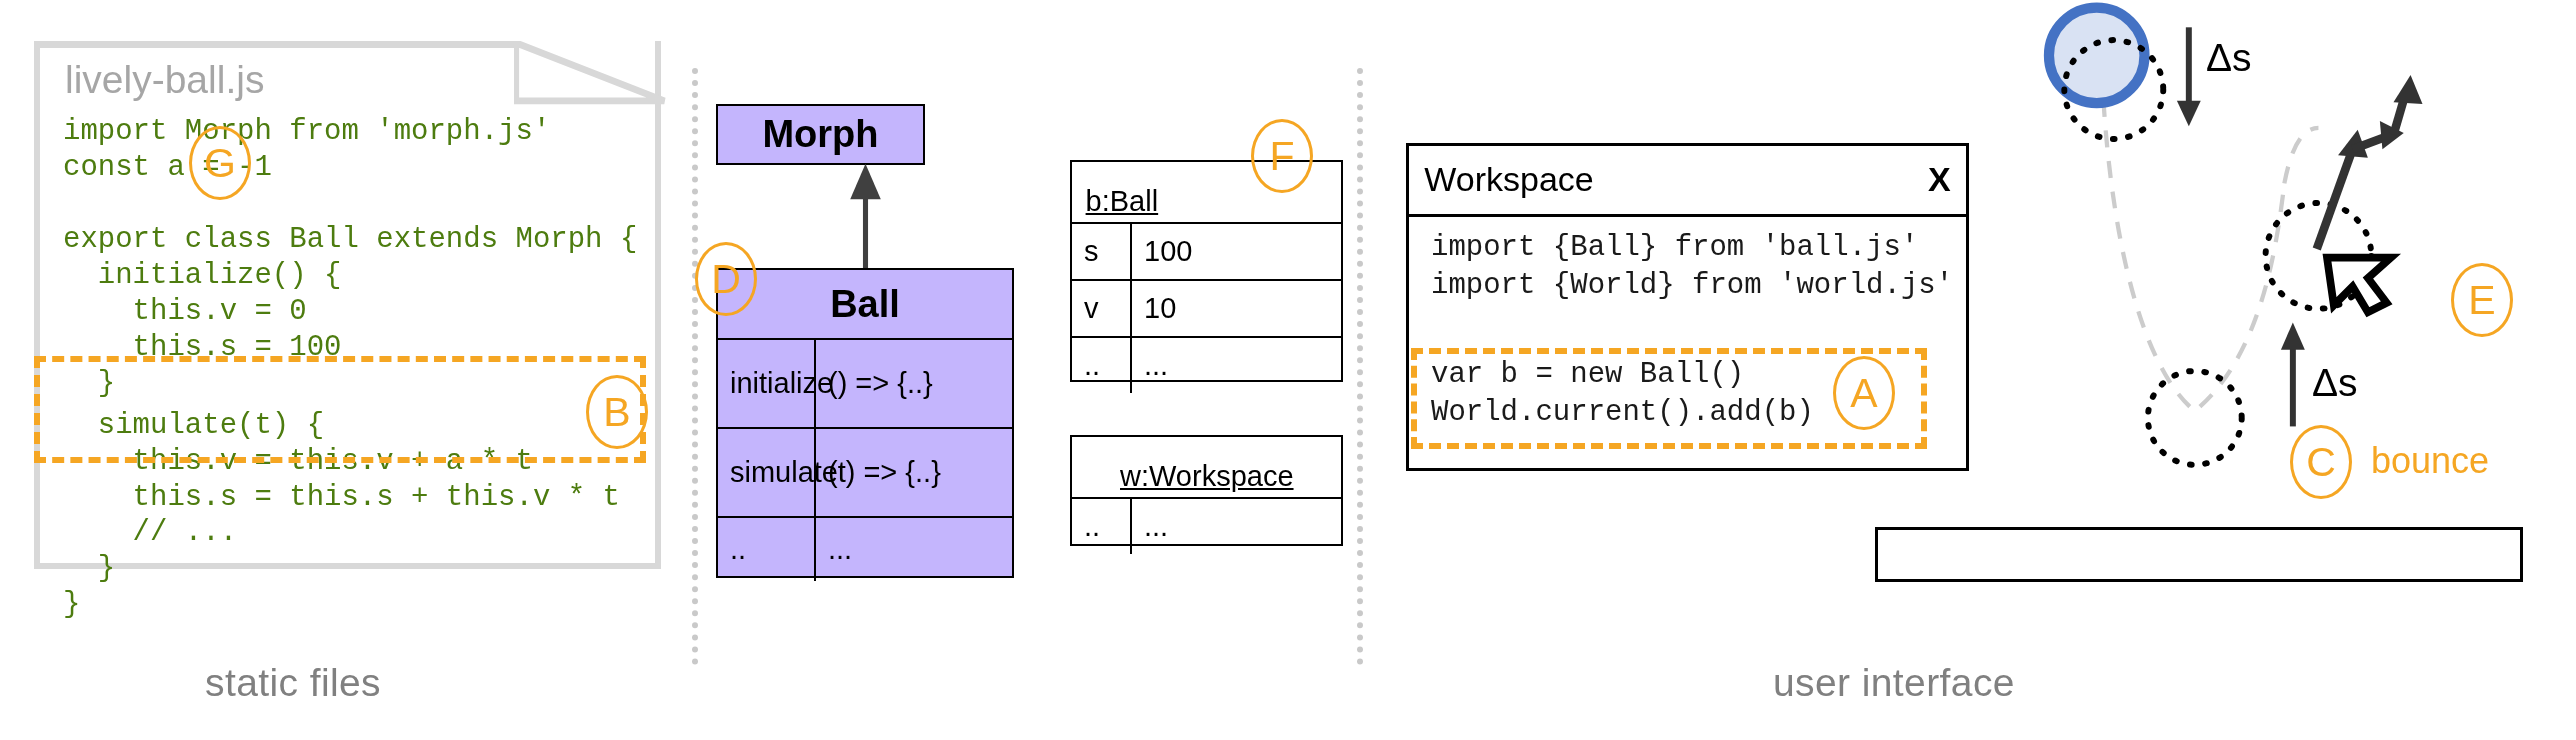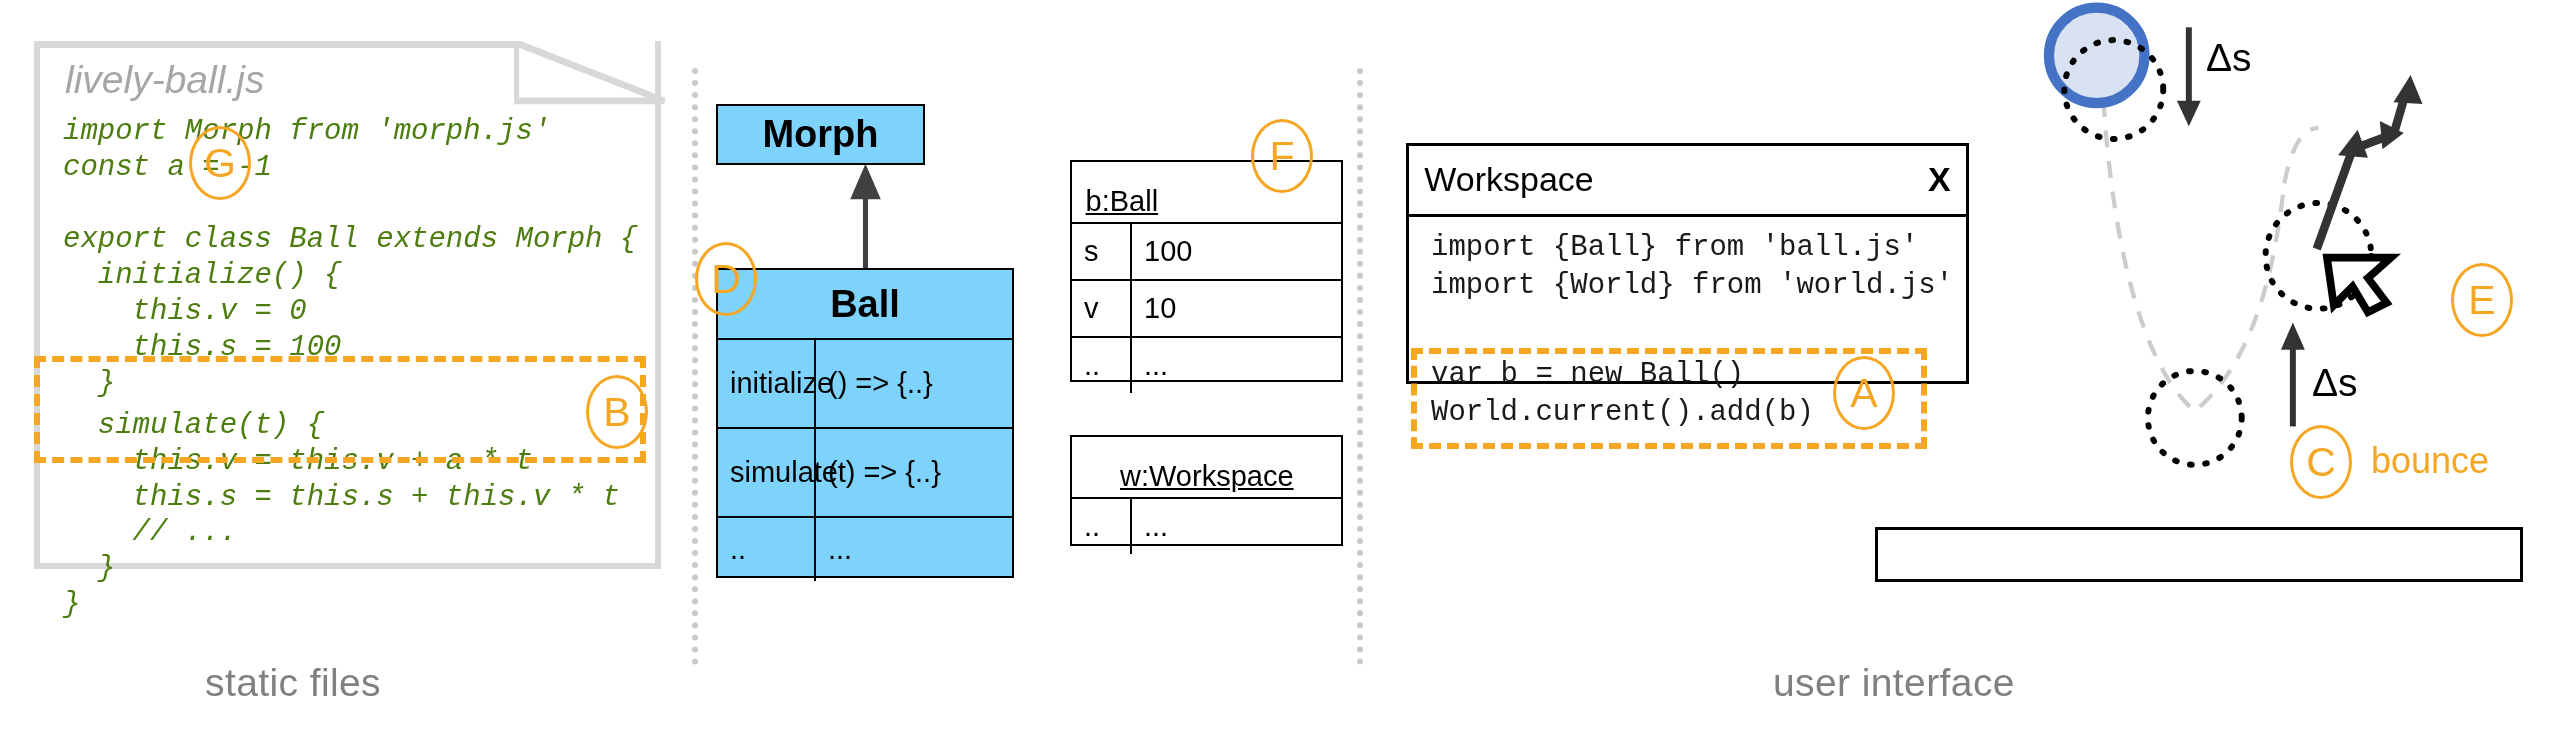--- a/index.html
+++ b/index.html
@@ -8,21 +8,21 @@
   .stage{position:absolute;inset:0;width:2576px;height:741px;}
 
   
   .divider{position:absolute;width:0;border-left:6px dotted #c9c9c9;}
 
   
   .caption{position:absolute;color:#808080;font-size:39px;white-space:nowrap;
            font-family:"Liberation Sans", sans-serif;letter-spacing:0.4px;}
 
   
-  .sheet{position:absolute;left:34px;top:41px;width:627px;height:612px;font-style:italic;}
+  .sheet{position:absolute;left:34px;top:41px;width:627px;height:612px;}
   .sheet .body{position:absolute;left:0;top:0;width:627px;height:528px;
       background:#fff;box-sizing:border-box;
       border-left:6.8px solid #d8d8d8;border-right:6.8px solid #d8d8d8;
       border-bottom:6.8px solid #d8d8d8;border-top:none;}
   .sheet .topedge{position:absolute;left:0;top:0;width:482px;height:6.8px;background:#d8d8d8;}
   .sheet .fold{position:absolute;left:480px;top:0;width:148px;height:60px;}
   .sheet .fold svg{display:block;}
   .filename{position:absolute;left:31px;top:17px;font-size:39px;color:#a6a6a6;
             font-family:"Liberation Sans", sans-serif;}
   .code{position:absolute;left:29px;top:68px;font-family:"Liberation Mono", monospace;
@@ -31,21 +31,21 @@
   
   .dashbox{position:absolute;border:6.8px dashed #F5A623;box-sizing:border-box;}
   .bubble{position:absolute;border:3.4px solid #F5A623;border-radius:50%;
           color:#F5A623;display:flex;align-items:center;justify-content:center;
           font-size:41px;background:transparent;
           font-family:"Liberation Sans", sans-serif;}
   .olabel{position:absolute;color:#F5A623;font-size:36px;white-space:nowrap;
           font-family:"Liberation Sans", sans-serif;}
 
   
-  .umlbox{position:absolute;border:2.6px solid #000;background:#7dd3fc;box-sizing:border-box;}
+  .umlbox{position:absolute;border:2.6px solid #000;background:#c4b5fd;box-sizing:border-box;}
   .umlhead{display:flex;align-items:center;justify-content:center;
            font-weight:bold;font-size:38px;color:#000;}
   .umlrow{display:flex;border-top:2.6px solid #000;}
   .umlrow > div{box-sizing:border-box;display:flex;align-items:center;
                 padding:5.1px 12px;font-size:29px;color:#000;}
   .umlrow > div:first-child{border-right:2.6px solid #000;}
 
   .objbox{position:absolute;border:2.6px solid #000;background:#fff;box-sizing:border-box;}
   .objtitle{display:flex;align-items:flex-end;padding:3.4px 13.6px;font-size:29px;}
   .objtitle span{text-decoration:underline;}
@@ -166,21 +166,21 @@
     <div class="objtitle" style="height:53px;padding-left:48px;">
         <span>w:Workspace</span>
       </div>
     <div class="objrow" style="height:55px;">
       <div style="width:60px;">..</div>
       <div style="flex:1;">...</div>
     </div>
   </div>
 
 
-  <div class="window" style="left:1406px;top:143px;width:563px;height:241px;">
+  <div class="window" style="left:1406px;top:143px;width:563px;height:328px;">
     <div class="wtitlebar" style="height:60px;">
       <div class="wtitle">Workspace</div>
       <div class="wclose">X</div>
     </div>
     <div class="wcode" style="position:absolute;left:0;top:198px;">var b = new Ball()
 World.current().add(b)</div>
     <div class="wcode">import {Ball} from 'ball.js'
 import {World} from 'world.js'</div>
   </div>
 

